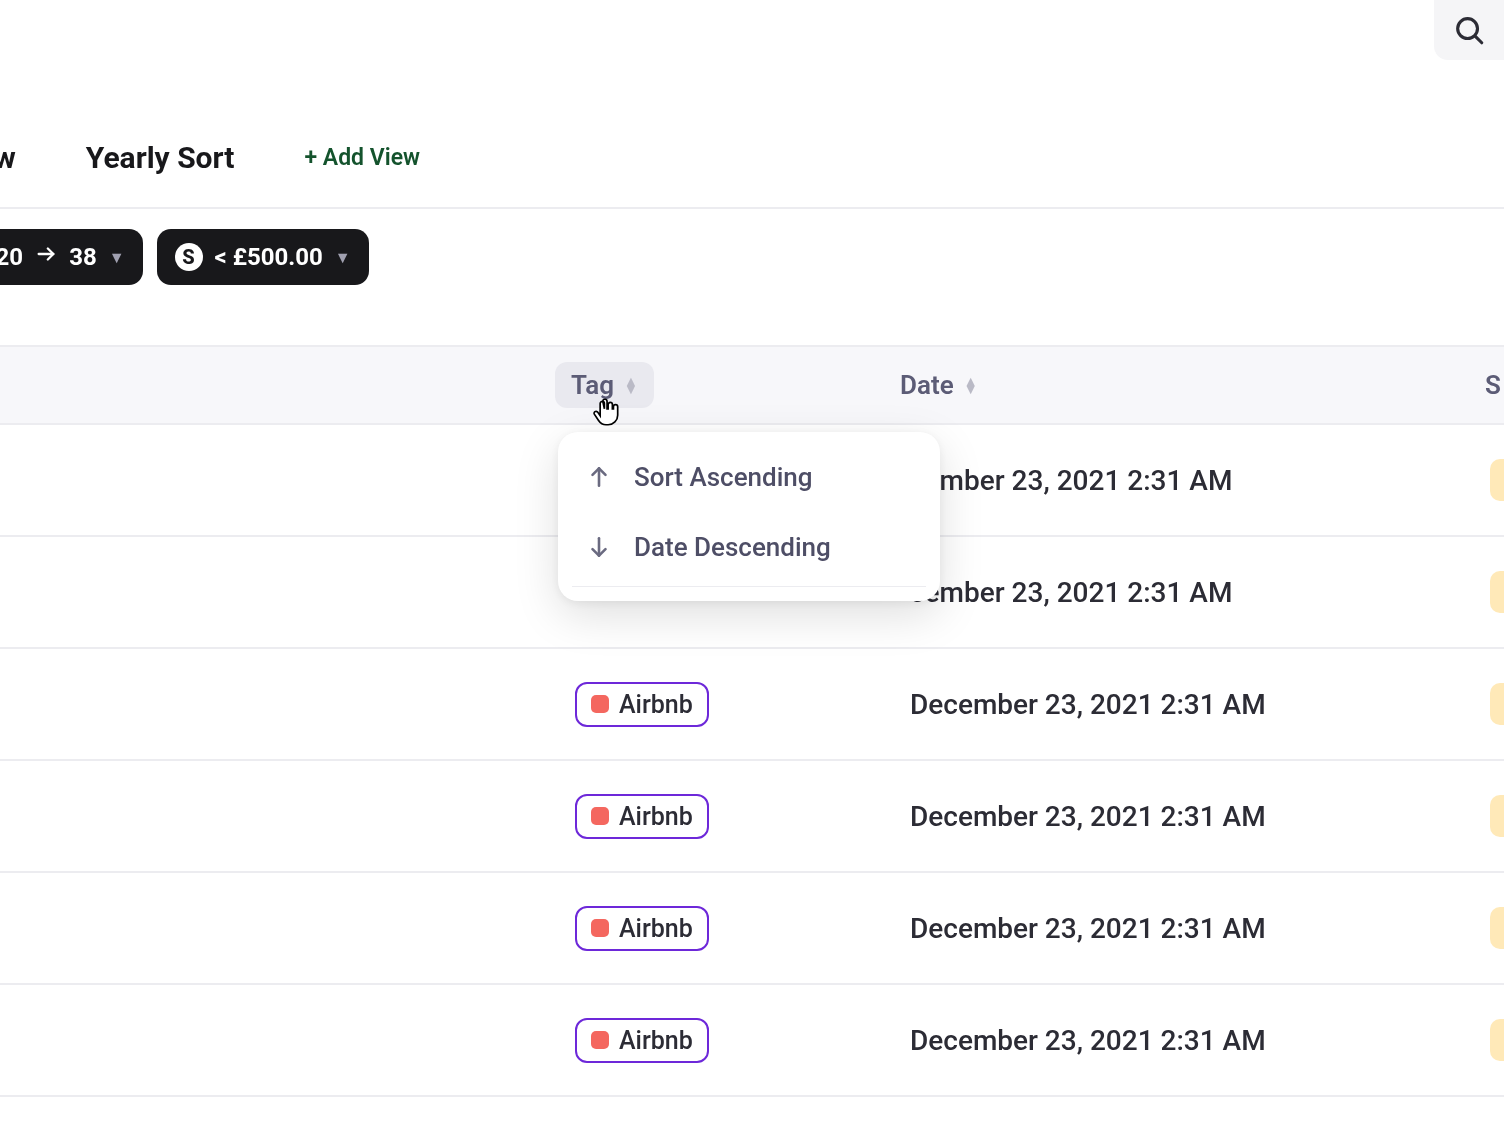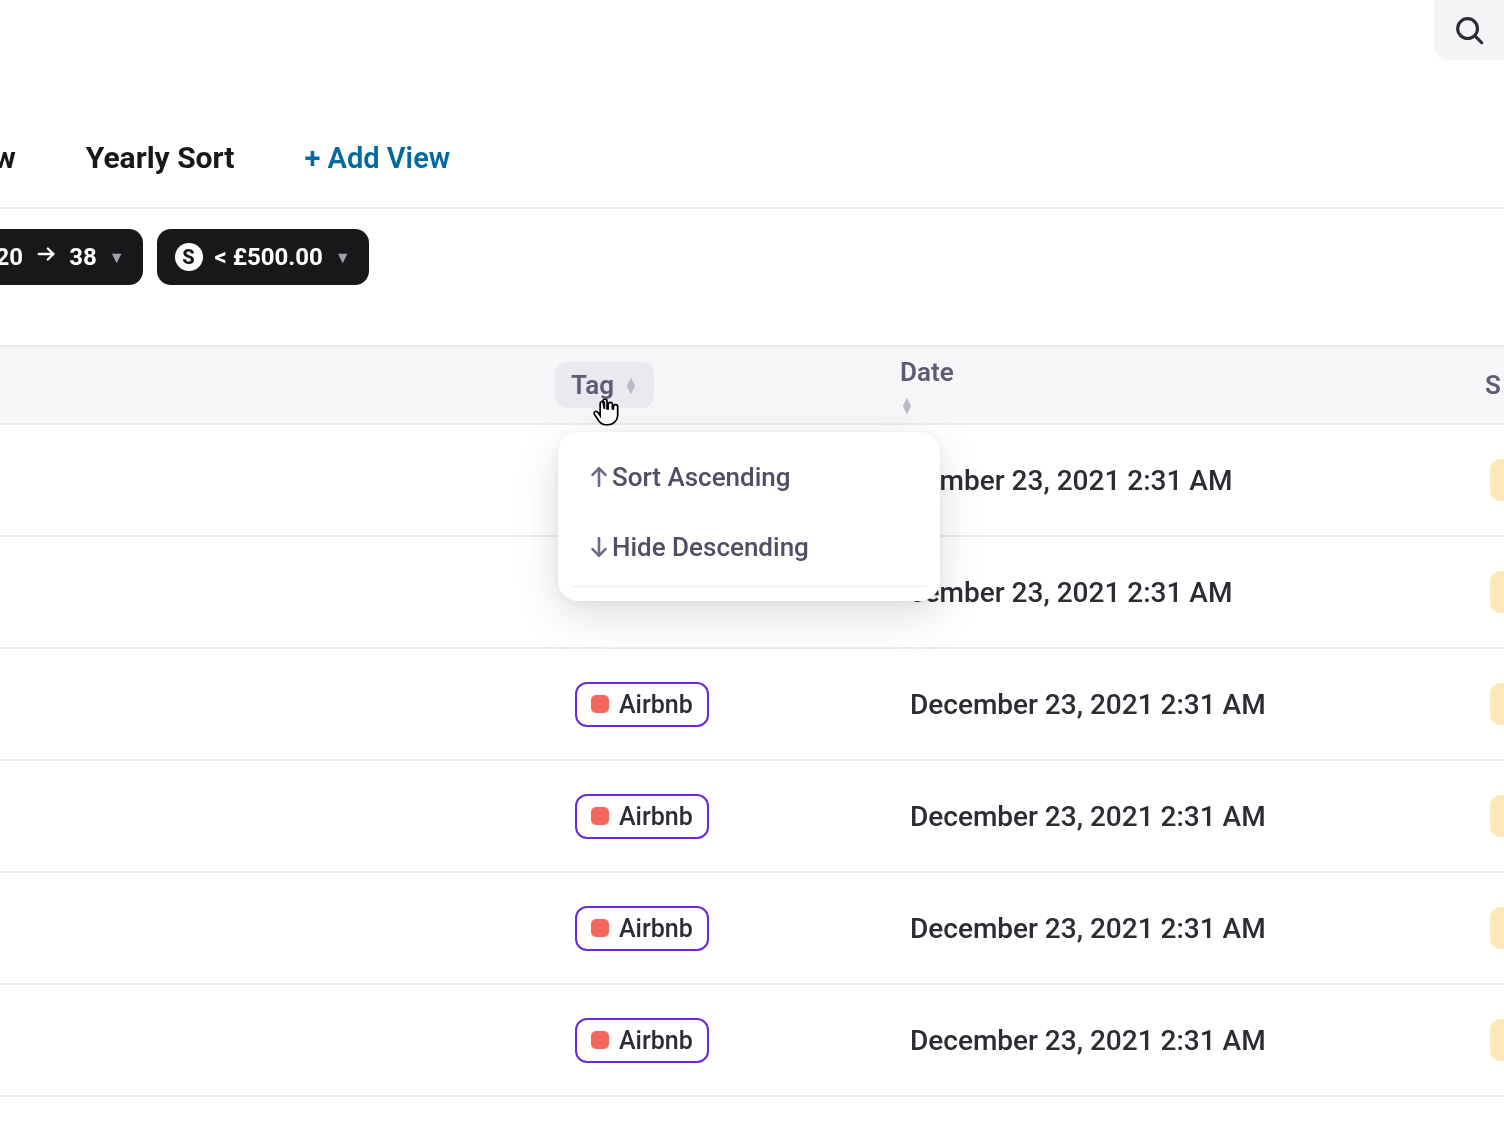--- a/index.html
+++ b/index.html
@@ -43,23 +43,23 @@
       color: #18181b;
       display: flex;
       align-items: center;
       gap: 12px;
       white-space: nowrap;
     }
     .view-tab .star {
       color: #cfcfd6;
     }
     .add-view {
-      font-size: 29px;
+      font-size: 23px;
       font-weight: 600;
-      color: #0369a1;
+      color: #14532d;
     }
 
     
     .filters {
       display: flex;
       gap: 14px;
       margin-left: -50px;
       margin-top: 20px;
     }
     .pill {
@@ -104,25 +104,25 @@
       height: 78px;
       display: flex;
       align-items: center;
       position: relative;
     }
     .th {
       font-size: 26px;
       font-weight: 600;
       color: #5c5c76;
       display: flex;
-      align-items: flex-start;
+      align-items: center;
       gap: 10px;
     }
     .th.tag-col { position: absolute; left: 555px; }
-    .th.date-col { position: absolute; left: 900px; flex-direction: column; }
+    .th.date-col { position: absolute; left: 900px; }
     .th.right-col { position: absolute; left: 1485px; width: 30px; overflow: hidden; }
     .th.tag-col .th-inner {
       background: #e9e9ef;
       border-radius: 12px;
       padding: 8px 16px;
       display: flex;
       align-items: center;
       gap: 10px;
     }
     .sort-arrows {
@@ -169,20 +169,21 @@
       width: 382px;
       background: #fff;
       border-radius: 20px;
       box-shadow: 0 14px 45px rgba(0,0,0,0.13), 0 2px 8px rgba(0,0,0,0.06);
       padding: 10px 0;
       z-index: 10;
     }
     .dd-item {
       display: flex;
       align-items: center;
+      gap: 22px;
       padding: 20px 28px;
       font-size: 26px;
       font-weight: 500;
       color: #4e4e66;
     }
     .dd-sep { height: 1px; background: #ececf0; margin: 4px 14px; }
     .dd-ico { color: #6a6a80; display:flex; }
 
     
     .hand-cursor {
@@ -322,21 +323,21 @@
     </span>
     <span>Sort Ascending</span>
   </div>
   <div class="dd-item">
     <span class="dd-ico">
       <svg width="26" height="26" viewBox="0 0 24 24" fill="none" stroke="#6a6a80" stroke-width="2.4" stroke-linecap="round" stroke-linejoin="round">
           <line x1="12" y1="4" x2="12" y2="20"></line>
           <polyline points="6 14 12 20 18 14"></polyline>
         </svg>
     </span>
-    <span>Hide Descending</span>
+    <span>Date Descending</span>
   </div>
   <div class="dd-sep"></div>
 </div>
 
 <div class="hand-cursor">
   <svg viewBox="0 0 32 32" fill="#fff" stroke="#000" stroke-width="1.6">
       <path d="M13 6c0-1.1.9-2 2-2s2 .9 2 2v7h1V9c0-1.1.9-2 2-2s2 .9 2 2v4h1v-2c0-1.1.9-2 2-2s2 .9 2 2v8c0 5-4 9-9 9h-2c-3 0-5-1-7-4l-4-6c-.6-1 0-2.2 1-2.5 1-.3 2 .2 2.5 1l2 3V8c0-1.1.9-2 2-2s2 .9 2 2v5z"></path>
     </svg>
 </div>
 

